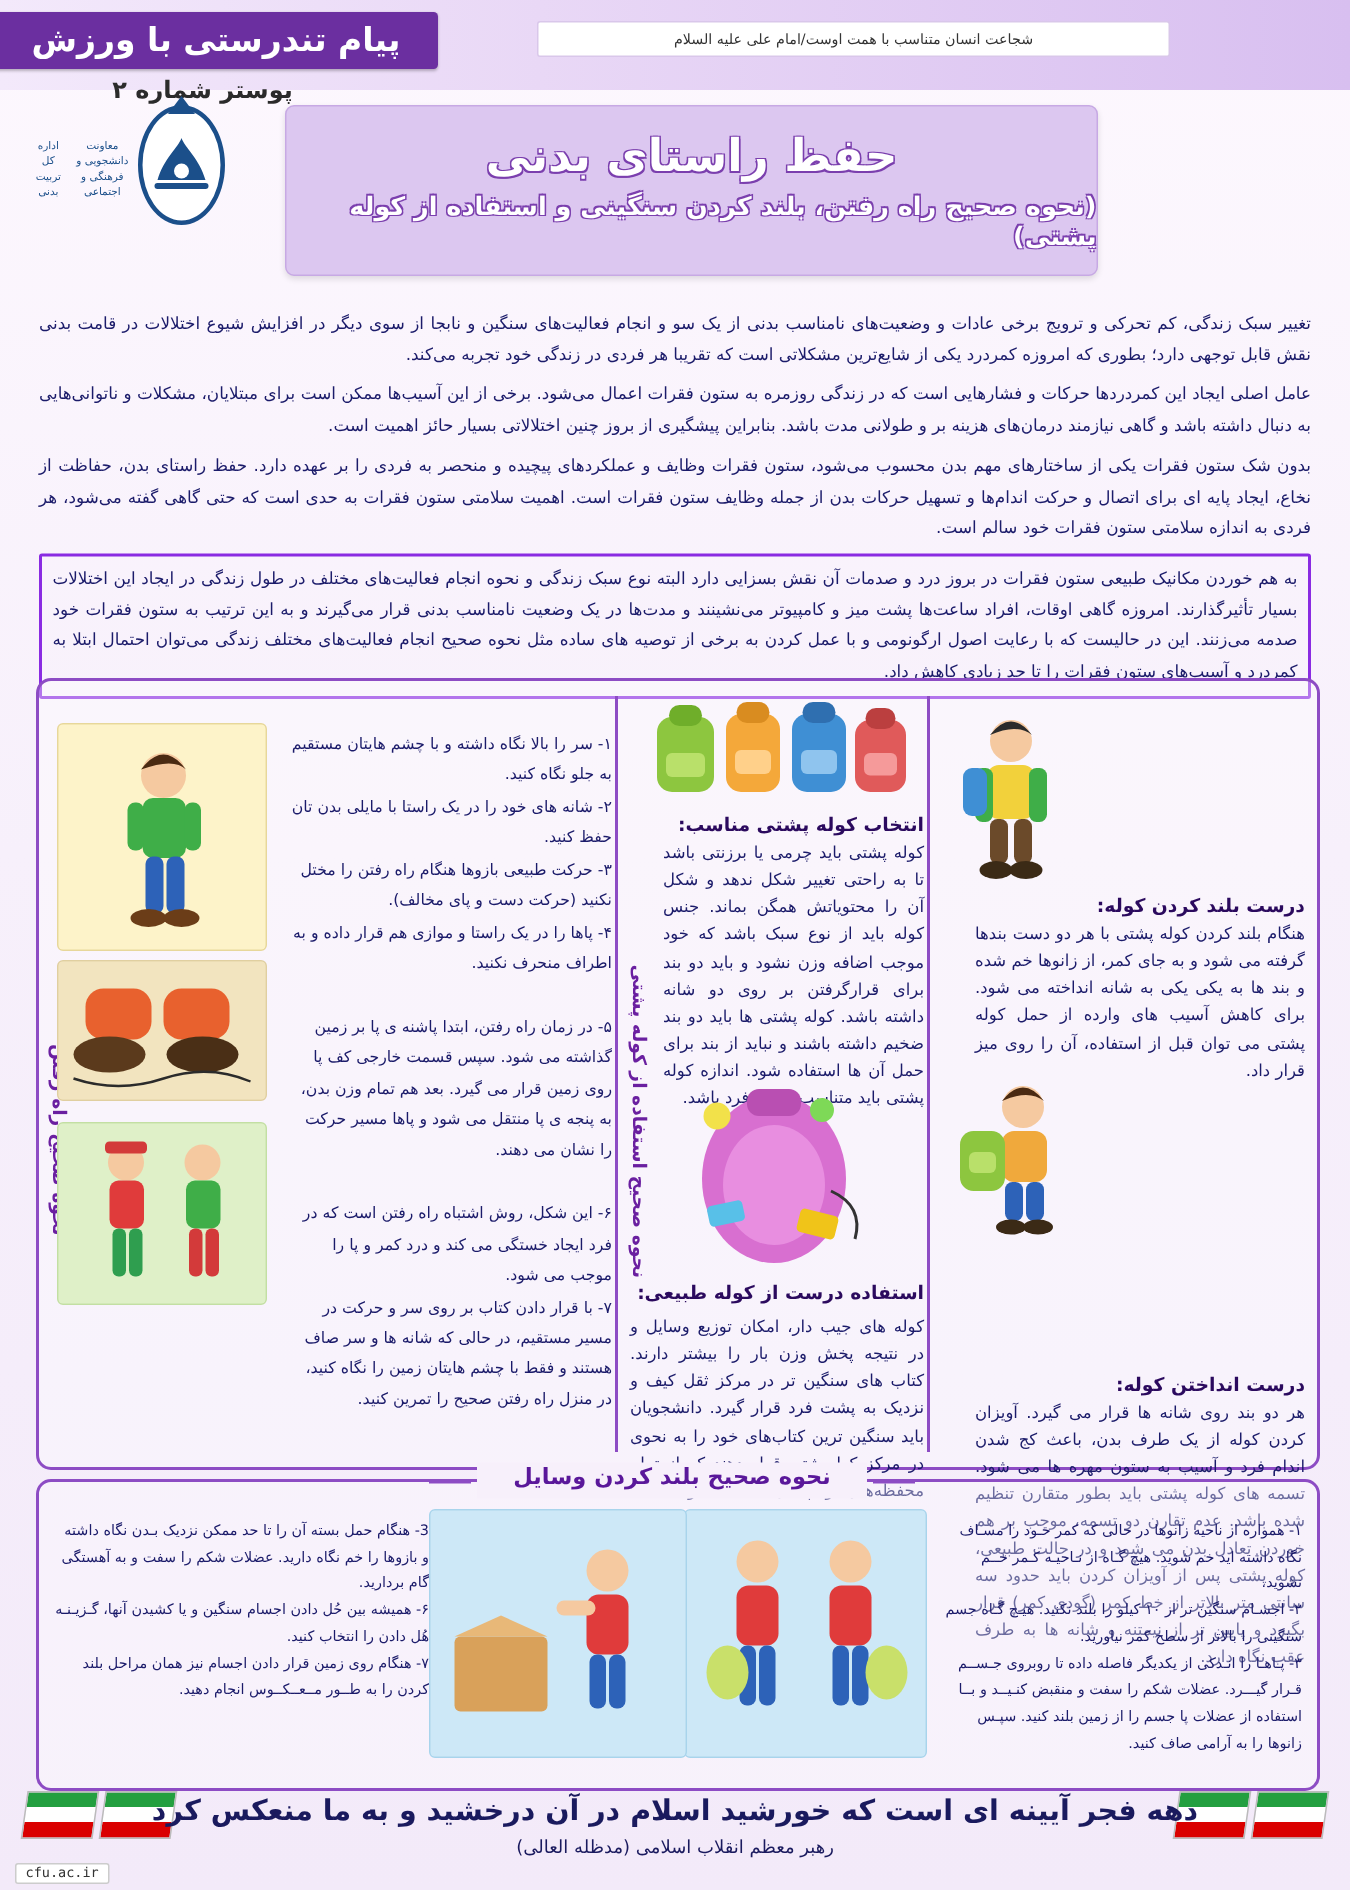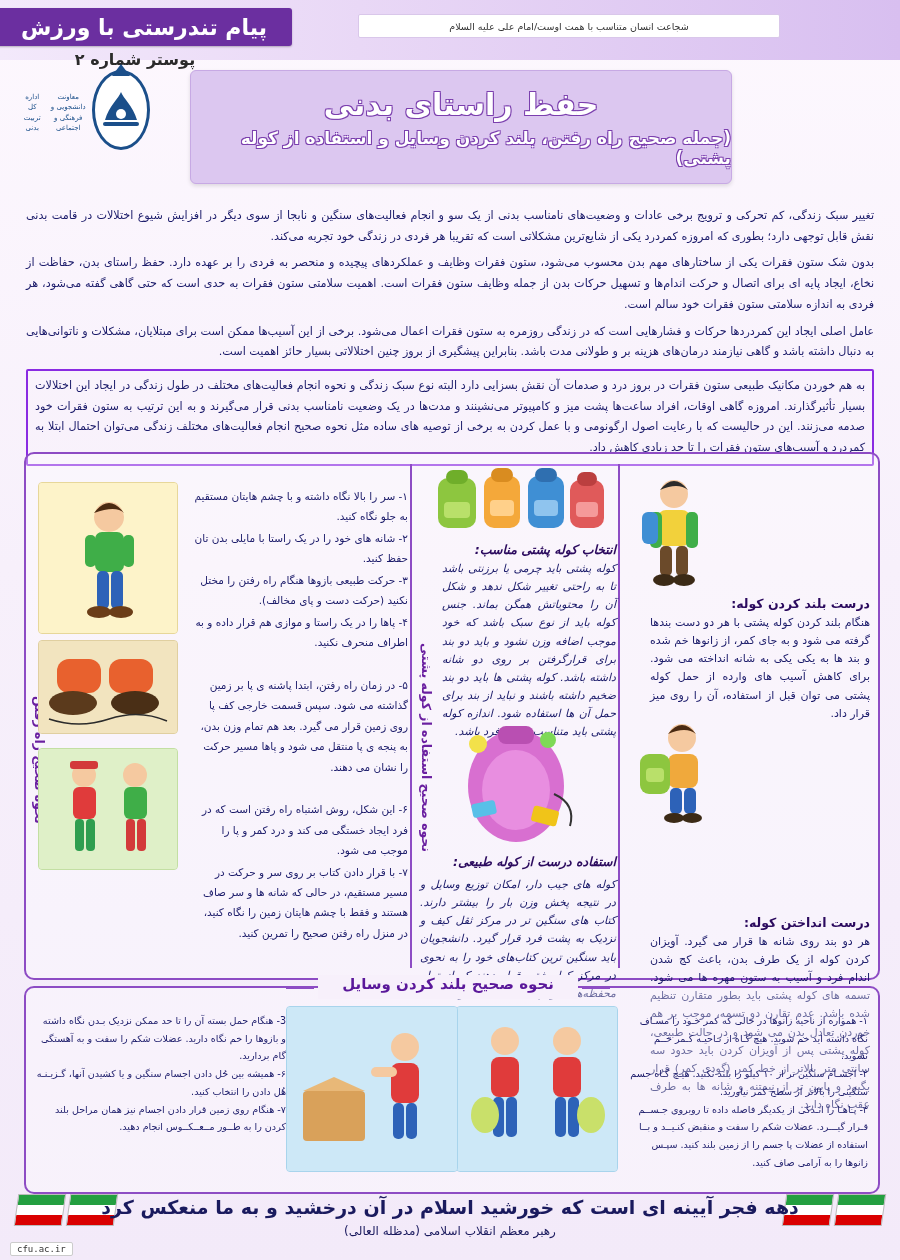--- a/index.html
+++ b/index.html
@@ -92,21 +92,21 @@
     position:absolute;left:24px;top:452px;width:852px;height:524px;
     border:2px solid #8d4cc4;border-radius:10px;background:rgba(255,255,255,.35);
   }
   .vsep{position:absolute;top:10px;width:0;border-right:2px solid #8d4cc4;height:504px;}
   .vlabel{
     position:absolute;writing-mode:vertical-rl;text-orientation:mixed;
     color:#6a1fa0;font-weight:bold;font-size:12.5px;letter-spacing:1px;
   }
 
   .col-left{position:absolute;right:8px;top:8px;width:246px;height:506px;}
-  .col-mid{position:absolute;right:262px;top:8px;width:200px;height:506px;font-style:italic;}
+  .col-mid{position:absolute;right:262px;top:8px;width:200px;height:506px;}
   .col-right{position:absolute;right:470px;top:8px;width:374px;height:506px;}
 
   .h-sub{color:#2b0a5e;font-weight:bold;font-size:12.5px;margin:4px 0 3px 0;text-align:right;}
   .body-xs{font-size:11px;line-height:1.65;color:#1b1b6a;text-align:justify;margin-left:26px;}
 
   .list-right{font-size:10.5px;line-height:1.95;color:#1b1b6a;text-align:right;}
   .list-right div{margin-bottom:1px;}
 
   
   .bot{
@@ -169,28 +169,28 @@
           <circle cx="26" cy="30" r="5" fill="#ffffff"></circle>
           <rect x="8" y="38" width="36" height="4" rx="2" fill="#1b4f8a"></rect>
         </svg>
       </div>
       <div class="logo-line">معاونت دانشجویی و فرهنگی و اجتماعی</div>
       <div class="logo-line">اداره کل تربیت بدنی</div>
     </div>
 
     <div class="main-title-wrap">
       <div class="main-title">حفظ راستای بدنی</div>
-      <div class="sub-title">(جمله صحیح راه رفتن، بلند کردن وسایل و استفاده از کوله پشتی)</div>
+      <div class="sub-title">(نحوه صحیح راه رفتن، بلند کردن سنگینی و استفاده از کوله پشتی)</div>
     </div>
   </div>
 
   <div class="intro">
     <p>تغییر سبک زندگی، کم تحرکی و ترویج برخی عادات و وضعیت‌های نامناسب بدنی از یک سو و انجام فعالیت‌های سنگین و نابجا از سوی دیگر در افزایش شیوع اختلالات در قامت بدنی نقش قابل توجهی دارد؛ بطوری که امروزه کمردرد یکی از شایع‌ترین مشکلاتی است که تقریبا هر فردی در زندگی خود تجربه می‌کند.</p>
+    <p>عامل اصلی ایجاد این کمردردها حرکات و فشارهایی است که در زندگی روزمره به ستون فقرات اعمال می‌شود. برخی از این آسیب‌ها ممکن است برای مبتلایان، مشکلات و ناتوانی‌هایی به دنبال داشته باشد و گاهی نیازمند درمان‌های هزینه بر و طولانی مدت باشد. بنابراین پیشگیری از بروز چنین اختلالاتی بسیار حائز اهمیت است.</p>
     <p>بدون شک ستون فقرات یکی از ساختارهای مهم بدن محسوب می‌شود، ستون فقرات وظایف و عملکردهای پیچیده و منحصر به فردی را بر عهده دارد. حفظ راستای بدن، حفاظت از نخاع، ایجاد پایه ای برای اتصال و حرکت اندام‌ها و تسهیل حرکات بدن از جمله وظایف ستون فقرات است. اهمیت سلامتی ستون فقرات به حدی است که حتی گاهی گفته می‌شود، هر فردی به اندازه سلامتی ستون فقرات خود سالم است.</p>
-    <p>عامل اصلی ایجاد این کمردردها حرکات و فشارهایی است که در زندگی روزمره به ستون فقرات اعمال می‌شود. برخی از این آسیب‌ها ممکن است برای مبتلایان، مشکلات و ناتوانی‌هایی به دنبال داشته باشد و گاهی نیازمند درمان‌های هزینه بر و طولانی مدت باشد. بنابراین پیشگیری از بروز چنین اختلالاتی بسیار حائز اهمیت است.</p>
     <p class="boxed">به هم خوردن مکانیک طبیعی ستون فقرات در بروز درد و صدمات آن نقش بسزایی دارد البته نوع سبک زندگی و نحوه انجام فعالیت‌های مختلف در طول زندگی در ایجاد این اختلالات بسیار تأثیرگذارند. امروزه گاهی اوقات، افراد ساعت‌ها پشت میز و کامپیوتر می‌نشینند و مدت‌ها در یک وضعیت نامناسب بدنی قرار می‌گیرند و به این ترتیب به ستون فقرات خود صدمه می‌زنند. این در حالیست که با رعایت اصول ارگونومی و با عمل کردن به برخی از توصیه های ساده مثل نحوه صحیح انجام فعالیت‌های مختلف زندگی می‌توان احتمال ابتلا به کمردرد و آسیب‌های ستون فقرات را تا حد زیادی کاهش داد.</p>
   </div>
 
   <div class="mid">
 
     <div class="vsep" style="right:258px;"></div>
     <div class="vsep" style="right:466px;"></div>
 
     <div class="vlabel" style="right:444px;top:118px;height:280px;">نحوه صحیح استفاده از کوله پشتی</div>
     <div class="vlabel" style="left:6px;top:190px;height:180px;">نحوه صحیح راه رفتن</div>

